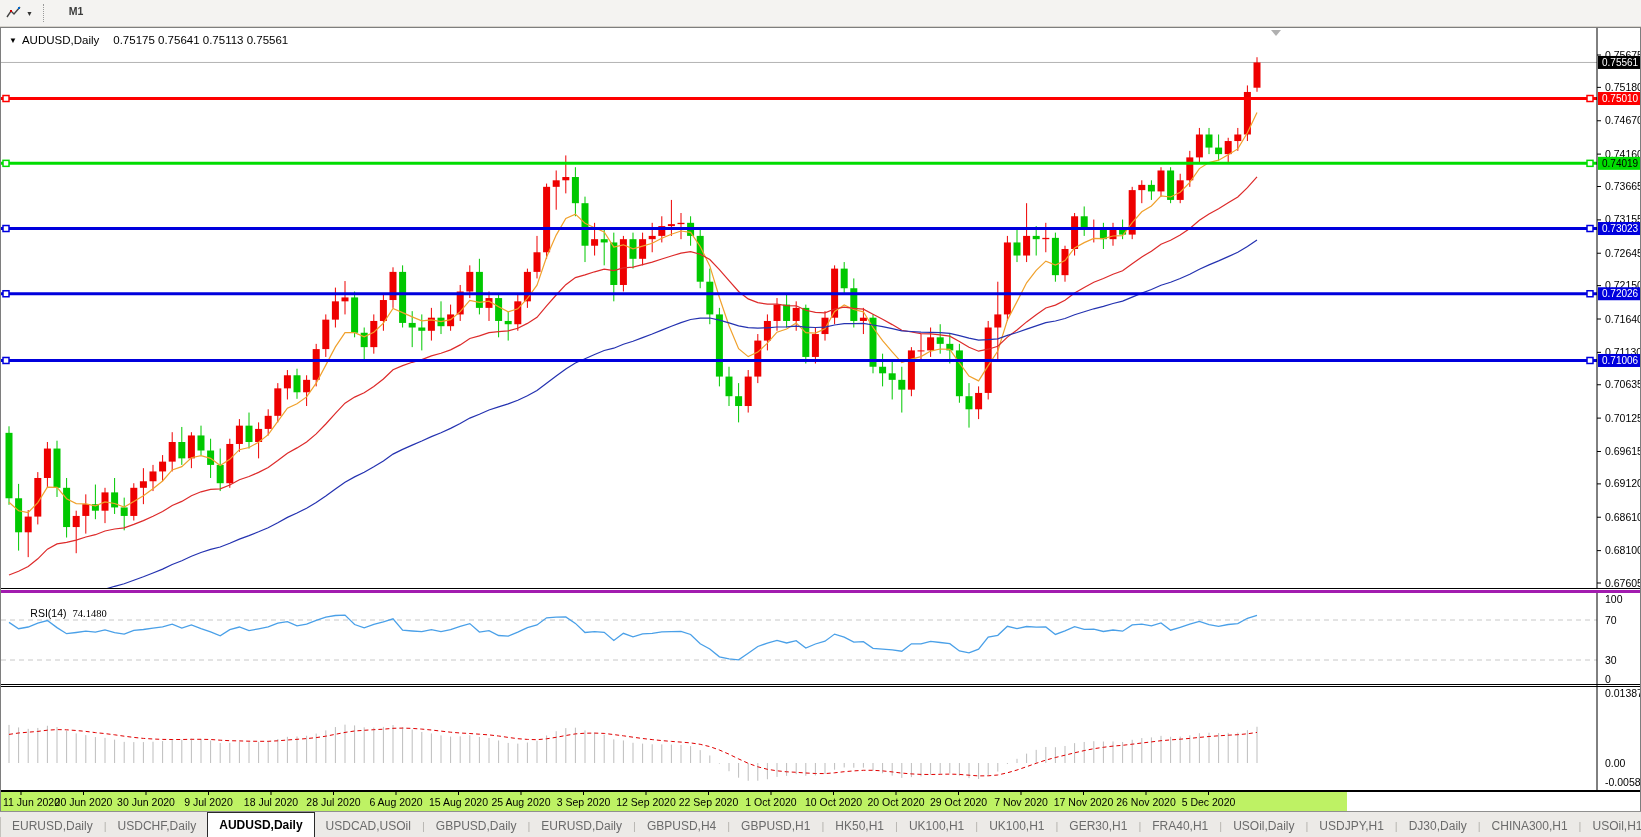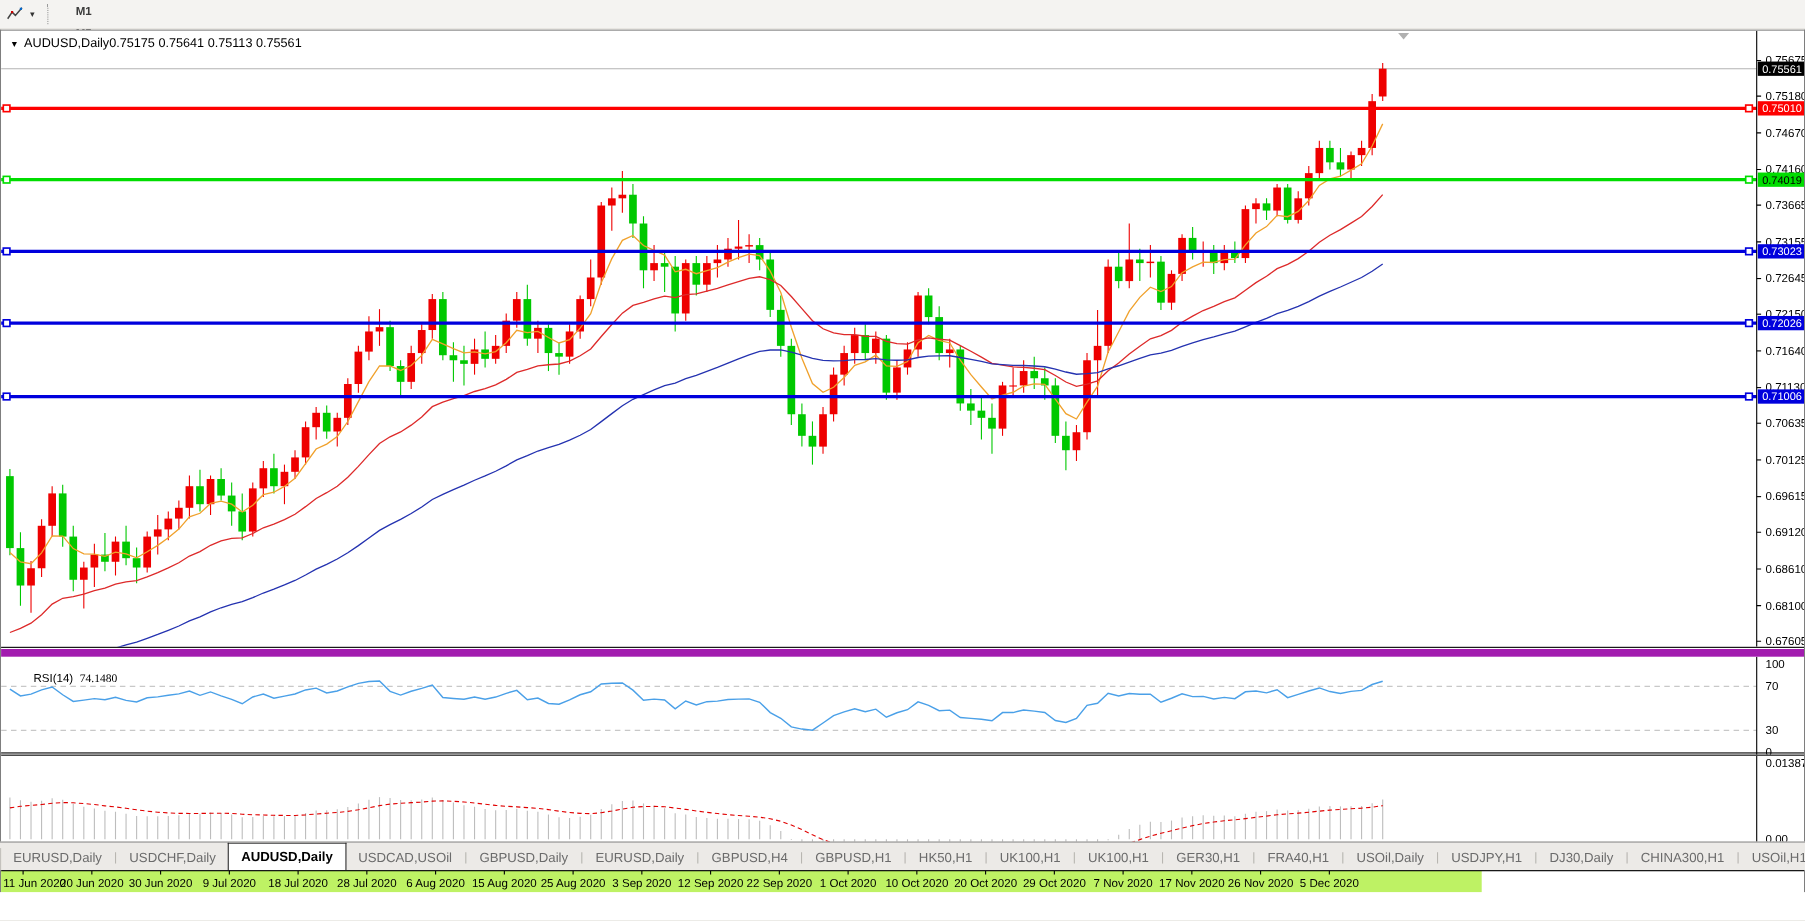--- a/index.html
+++ b/index.html
@@ -17,33 +17,33 @@
   .tf-buttons{display:flex;align-items:center;height:27px;flex-direction:column;}
   .tf{min-width:24px;padding:0 8px;height:20px;line-height:20px;text-align:center;
       font-size:10.5px;font-weight:bold;color:#3c3c3c;border:1px solid transparent;
       background:transparent;cursor:default;}
   .tf.selected{background:#fbfaf8;border:1px solid #b9b6b0;font-style:italic;}
   
   .chart-window{position:absolute;left:0;top:27px;width:1641px;height:784px;
                 border:1px solid #7e7e7e;border-bottom:none;box-sizing:border-box;background:#fff;}
   .panel{position:absolute;left:0;width:1639px;background:#fff;box-sizing:border-box;}
   #mainPanel{top:0;height:561px;border-bottom:1px solid #000;}
-  #rsiPanel{top:562px;height:95px;border-top:7px solid #a21caf;border-bottom:1px solid #000;}
+  #rsiPanel{top:562px;height:95px;border-top:3px solid #a21caf;border-bottom:1px solid #000;}
   #macdPanel{top:658px;height:105px;border-top:1px solid #000;border-bottom:1px solid #000;}
   .date-axis{position:absolute;left:0;top:763px;width:1346px;height:20px;background:#bef264;}
   svg{display:block;}
   svg text{font-family:"Liberation Sans",sans-serif;}
   .chart-title{position:absolute;left:8px;top:6px;font-size:11.5px;color:#000;
                display:flex;align-items:center;white-space:pre;}
   .chart-title .tri{font-size:8px;margin-right:5px;color:#000;}
-  .chart-title .ohlc{margin-left:0;}
+  .chart-title .ohlc{margin-left:14px;}
   .panel-label{position:absolute;left:6px;top:2px;font-size:10.5px;color:#000;white-space:pre;}
   .panel-label .val{margin-left:6px;font-family:Liberation Serif, serif;}
   
-  .tabbar{position:absolute;left:0;top:765px;width:1641px;height:26px;background:#eceae7;
+  .tabbar{position:absolute;left:0;top:811px;width:1641px;height:26px;background:#eceae7;
           border-top:1px solid #8f8f8f;display:flex;align-items:flex-end;box-sizing:border-box;
           overflow:hidden;}
   .tab-sliver{width:7px;height:20px;background:#e0ded9;border-right:1px solid #c4c2bd;margin-bottom:0;}
   .tab{height:21px;line-height:21px;padding:0 11px;font-size:12px;color:#6b6b6b;
        white-space:nowrap;cursor:default;}
   .tab.active{background:#fff;border:1px solid #2a2a2a;border-bottom:none;height:24px;
               line-height:24px;font-weight:bold;color:#000;position:relative;z-index:2;}
   .tab-sep{color:#b4b2ad;font-size:11px;line-height:21px;height:21px;}
 </style>
 </head>

